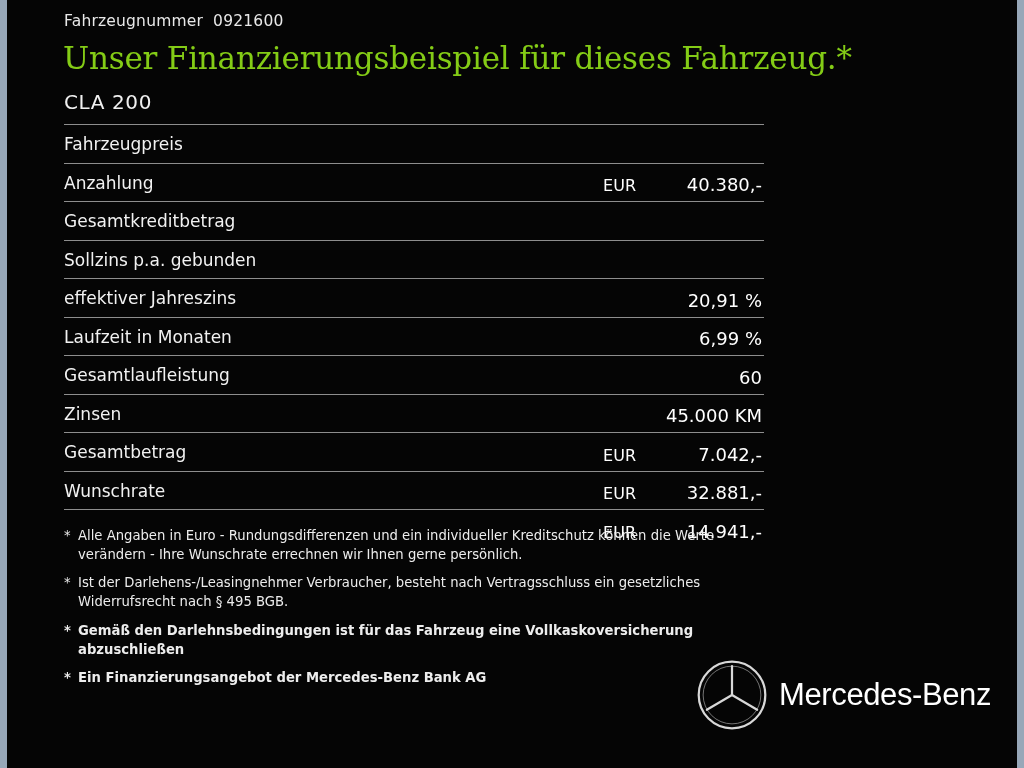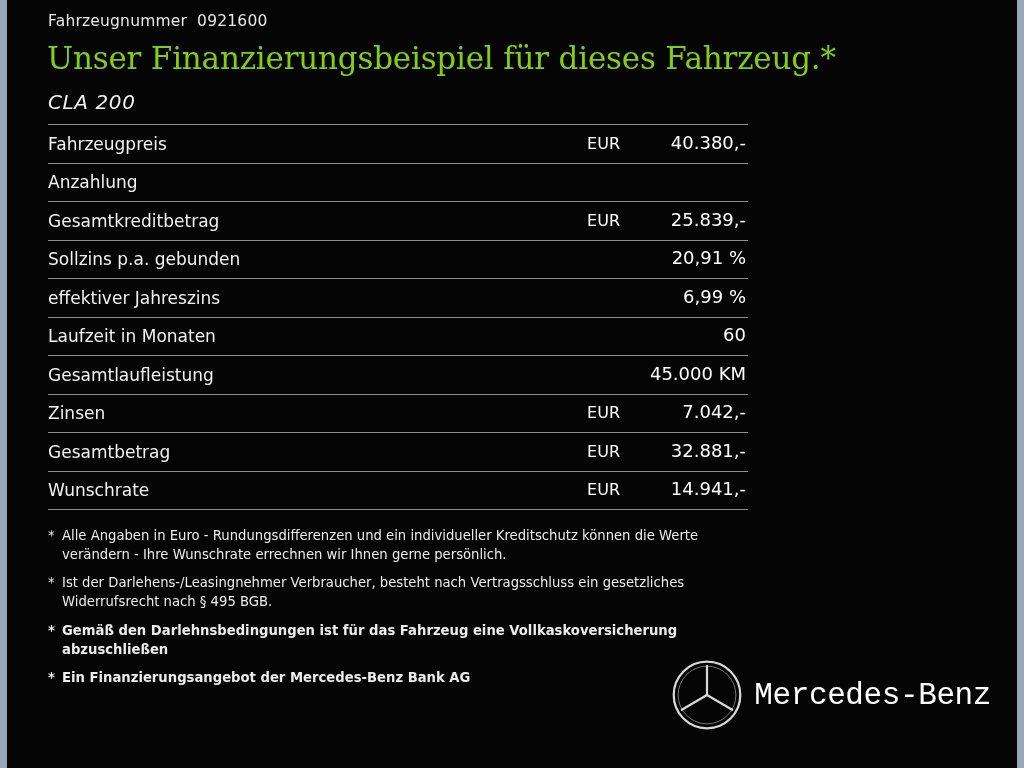--- a/index.html
+++ b/index.html
@@ -22,21 +22,21 @@
     box-sizing: border-box;
     border-left: 7px solid #97a7b8;
     border-right: 7px solid #97a7b8;
     border-top: 0;
     border-bottom: 0;
     padding: 0;
   }
   .inner {
     position: absolute;
     left: 0; top: 0; right: 0; bottom: 0;
-    padding: 10px 40px 0 36px;
+    padding: 10px 40px 0 52px;
     box-sizing: border-box;
   }
   .vehicle-number {
     font-size: 15.5px;
     color: #e8e8e8;
     letter-spacing: 0.2px;
     margin: 2px 0 0 5px;
     font-family: "DejaVu Sans", sans-serif;
   }
   .vehicle-number .num {
@@ -49,30 +49,29 @@
     color: #84cc16;
     margin: 10px 0 0 4px;
     letter-spacing: -0.2px;
     white-space: nowrap;
   }
   .model {
     font-size: 20px;
     color: #f0f0f0;
     margin: 14px 0 10px 5px;
     letter-spacing: 0.6px;
-    font-style: italic;
   }
   .table {
     width: 700px;
     margin-left: 5px;
     border-top: 1px solid #8e8e8e;
   }
   .row {
     display: flex;
-    align-items: flex-end;
+    align-items: flex-start;
     justify-content: space-between;
     border-bottom: 1px solid #8e8e8e;
     height: 38.5px;
     box-sizing: border-box;
     padding: 0 2px 0 0;
   }
   .row .label {
     font-size: 17px;
     color: #f2f2f2;
     line-height: 38px;
@@ -85,20 +84,21 @@
     white-space: nowrap;
   }
   .row .value .cur {
     font-size: 16px;
     margin-right: 8px;
   }
   .row .value .amt {
     display: inline-block;
     min-width: 118px;
     text-align: right;
+    margin-top: 41px;
   }
   .row.total {
     border-bottom: 2px solid #bdbdbd;
   }
   .row.total .label {
     font-weight: bold;
     font-size: 17.5px;
   }
   .row.total .value {
     font-weight: bold;
@@ -136,21 +136,21 @@
     bottom: 36px;
     display: flex;
     align-items: center;
   }
   .star-mark {
     width: 74px;
     height: 74px;
     margin-right: 10px;
   }
   .wordmark {
-    font-family: Liberation Mono, monospace;
+    font-family: Liberation Sans, sans-serif;
     font-size: 31px;
     letter-spacing: -0.4px;
     color: #ffffff;
     white-space: nowrap;
   }
 </style>
 </head>
 <body>
 
 <div class="page">
@@ -170,21 +170,20 @@
         <span class="label">Fahrzeugpreis</span>
         <span class="value"><span class="cur">EUR</span><span class="amt">40.380,-</span></span>
       </div>
 
       <div class="row">
         <span class="label">Anzahlung</span>
       </div>
 
       <div class="row">
         <span class="label">Gesamtkreditbetrag</span>
-        <span class="value"><span class="cur">EUR</span><span class="amt">25.839,-</span></span>
       </div>
 
       <div class="row">
         <span class="label">Sollzins p.a. gebunden</span>
         <span class="value"><span class="cur"></span><span class="amt">20,91 %</span></span>
       </div>
 
       <div class="row">
         <span class="label">effektiver Jahreszins</span>
         <span class="value"><span class="cur"></span><span class="amt">6,99 %</span></span>

